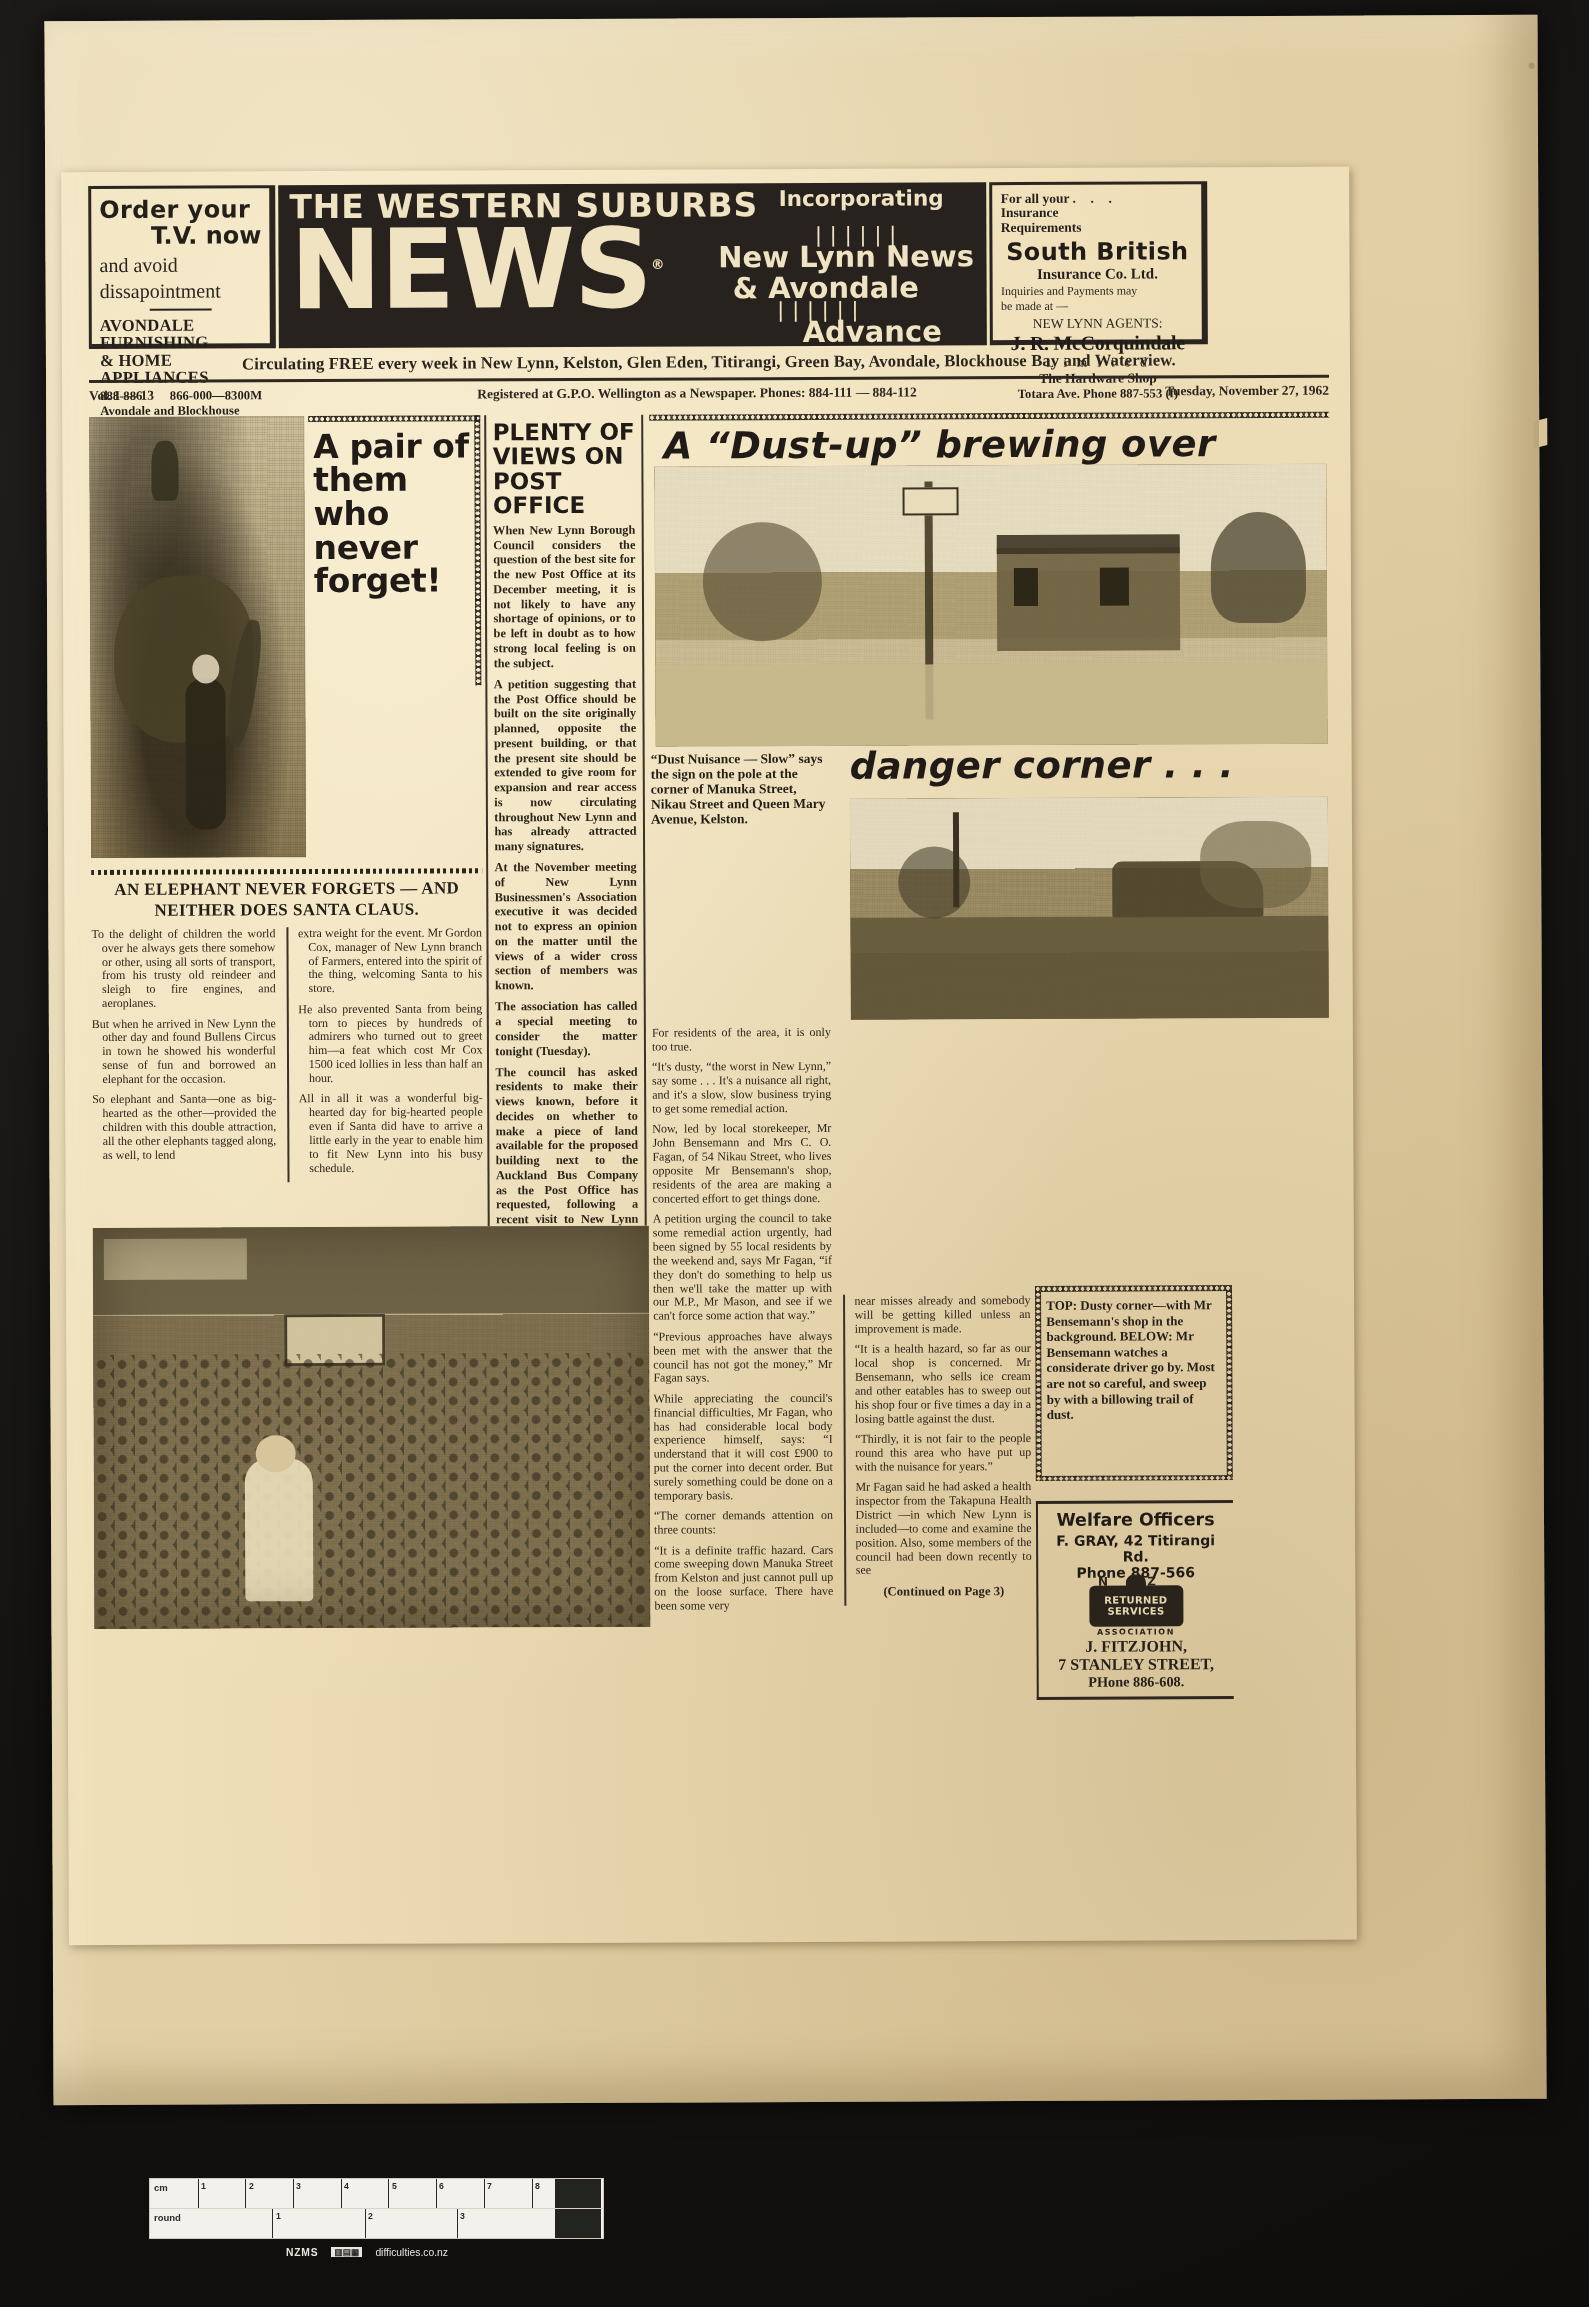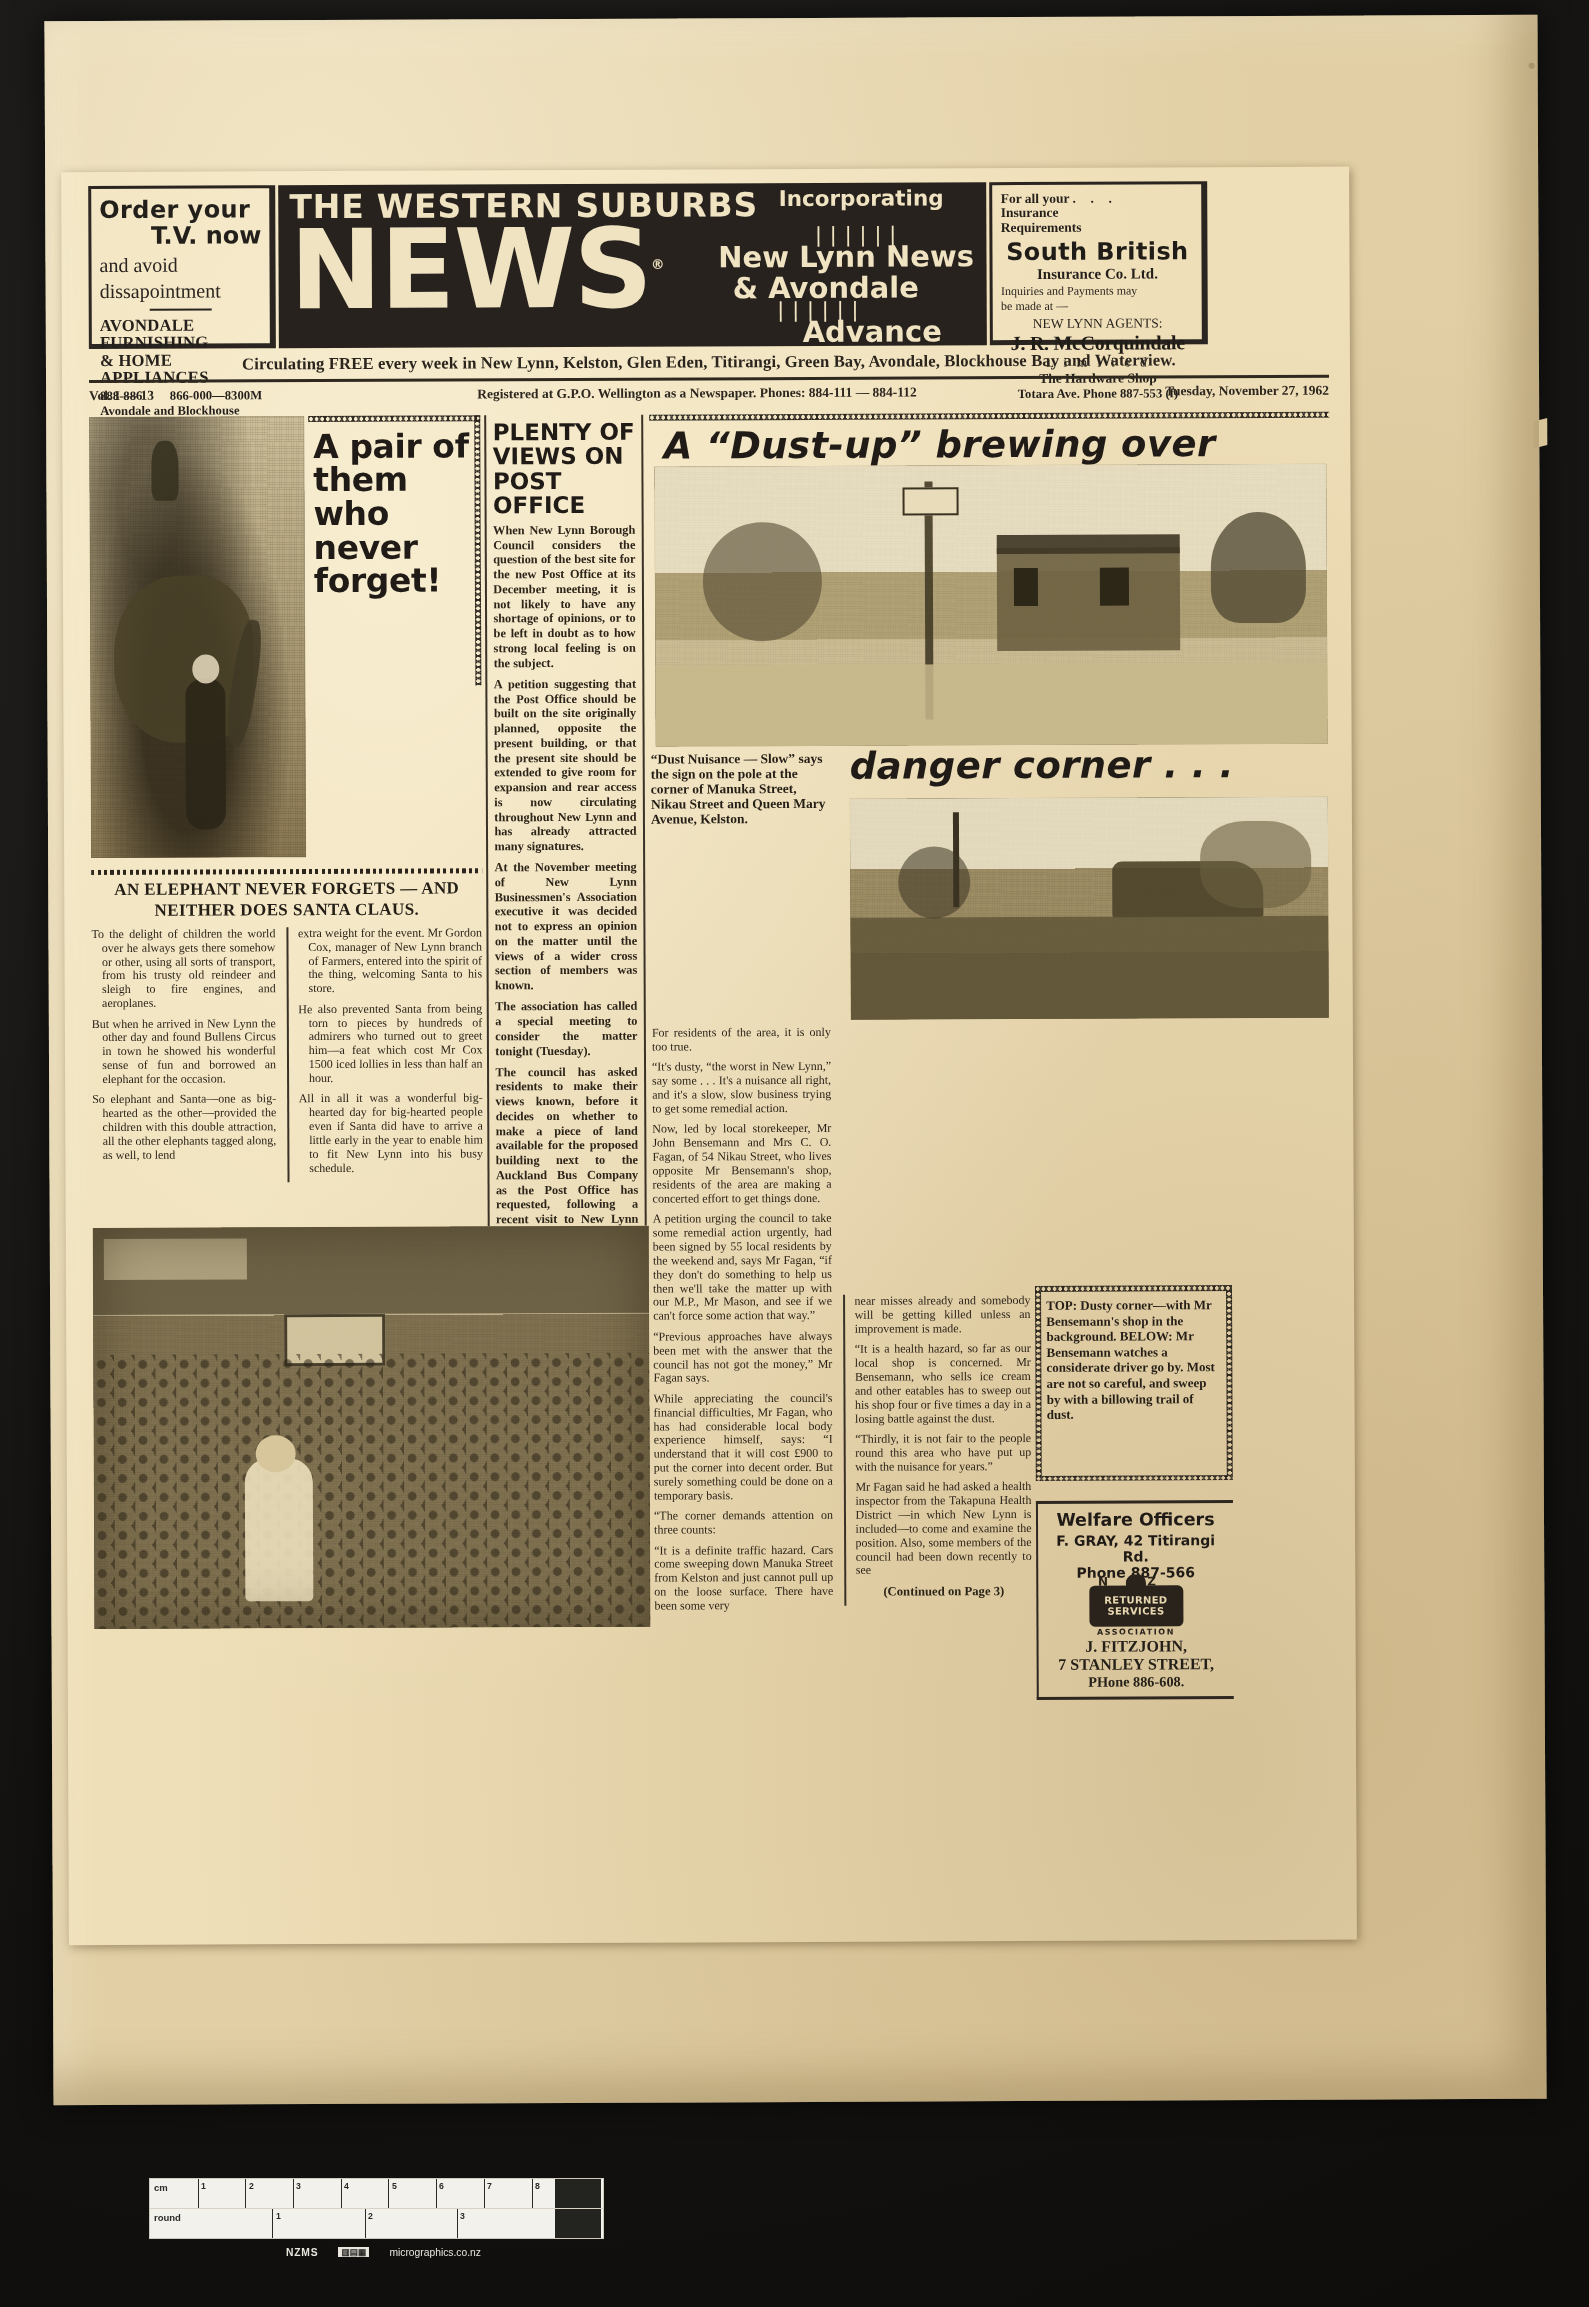--- a/index.html
+++ b/index.html
@@ -167,21 +167,21 @@
     background:#f3f1ec;border:0.8px solid #cfcabc;
   }
   #ruler .rrow{position:relative;height:29px;border-bottom:0.8px solid #d8d3c6;font-weight:bold;}
   #ruler .lbl{position:absolute;left:4px;top:3.2px;font-family:"Liberation Sans",sans-serif;font-size:9.5px;color:#2a2a28;}
   #ruler .tk{position:absolute;top:0;width:0.8px;background:#2a2a28;}
   #ruler .num{position:absolute;top:2.4px;font-family:"Liberation Sans",sans-serif;font-size:8.7px;color:#2a2a28;}
   #ruler .blk{position:absolute;top:0;height:100%;background:#232320;}
   #nzms{
     position:absolute;left:286px;top:2242px;width:207px;height:20.7px;
     font-family:"Liberation Sans",sans-serif;font-size:10.3px;color:#e9e6de;
-    display:flex;align-items:center;gap:20px;
+    display:flex;align-items:center;gap:13px;
   }
   #nzms .chip{background:#e9e6de;color:#232320;font-weight:bold;padding:0 3.2px;font-size:8.7px;}
 </style>
 </head>
 <body>
 
 <div id="scan-backdrop"></div>
 
 <div id="sheet">
   <div class="mount-nick"></div>
@@ -429,15 +429,15 @@
     <span class="num" style="left:218px">2</span>
     <span class="tk" style="left:307px;height:100%"></span>
     <span class="num" style="left:310px">3</span>
     <span class="blk" style="left:405px;width:46px;"></span>
   </div>
 </div>
 
 <div id="nzms">
   <span style="font-weight:bold;letter-spacing:0.8px;">NZMS</span>
   <span class="chip">▥▤▦</span>
-  <span>micrographics.co.nz</span>
+  <span>difficulties.co.nz</span>
 </div>
 
 
 </body></html>

